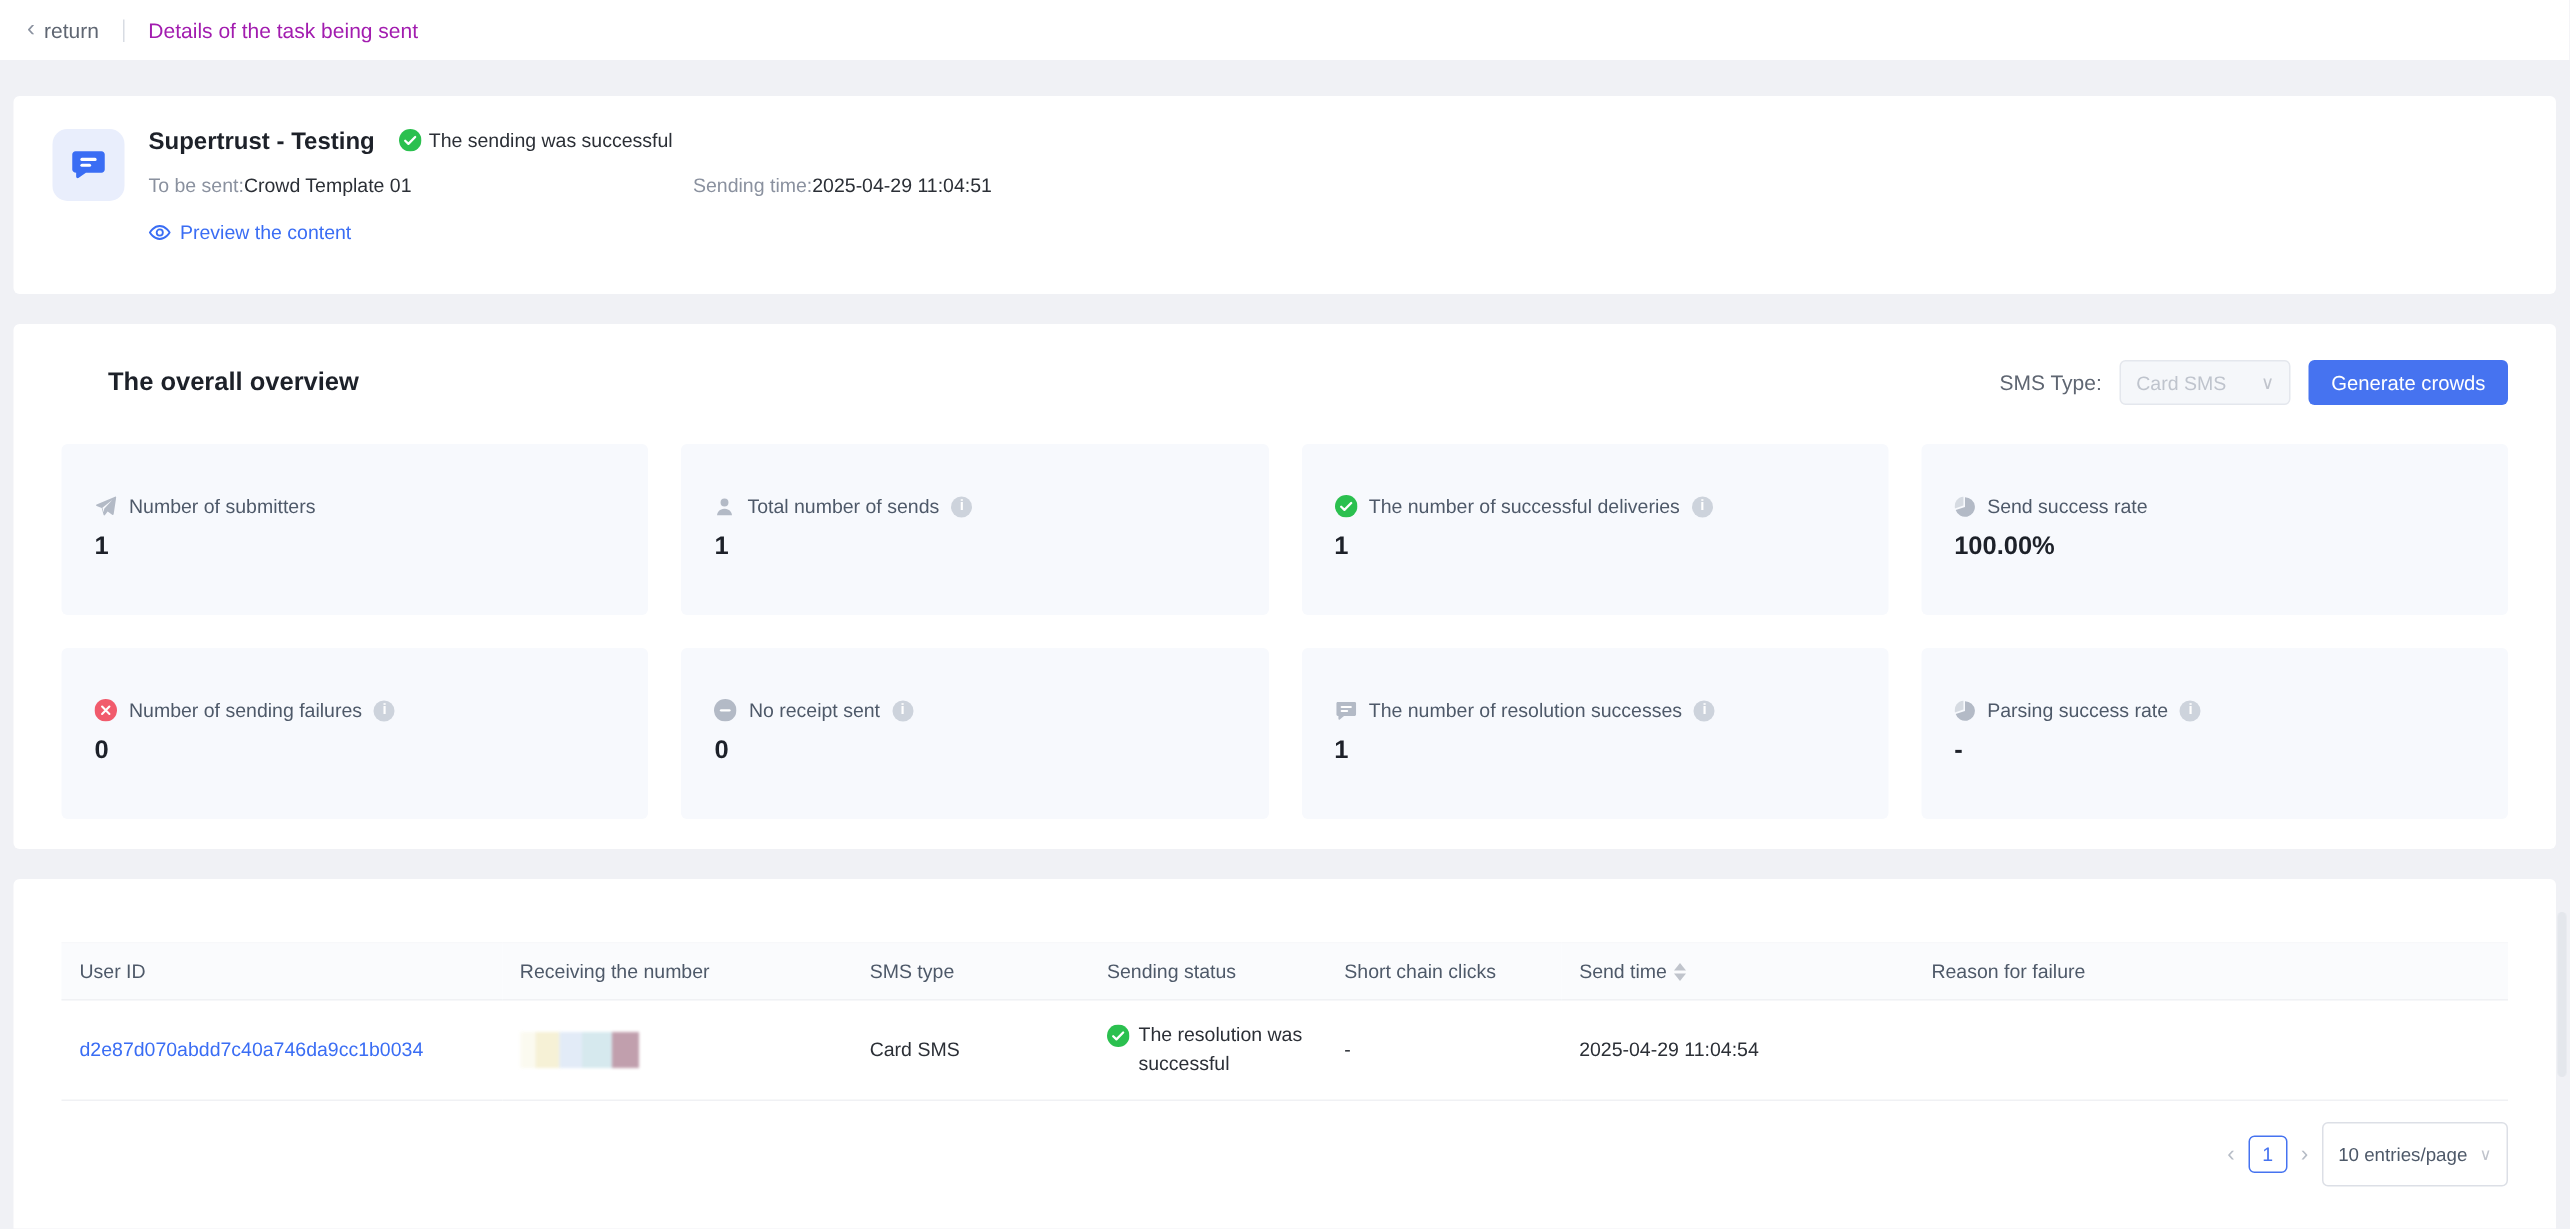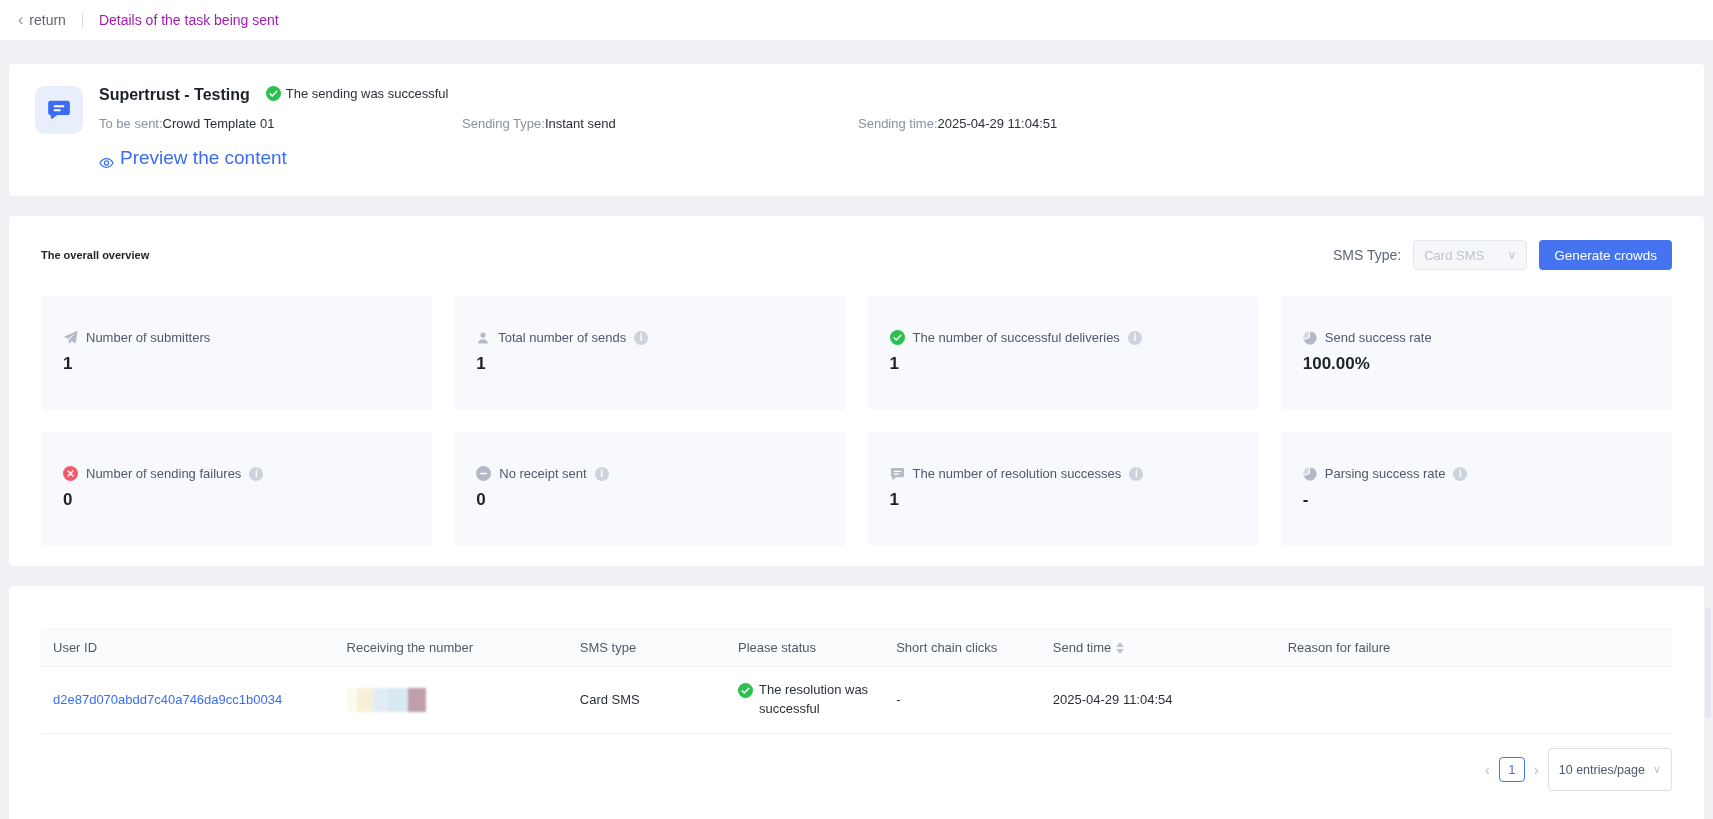--- a/index.html
+++ b/index.html
@@ -21,26 +21,26 @@
   .task-icon-wrap { width:48px; height:48px; border-radius:10px; background:#e9eefc; display:flex; align-items:center; justify-content:center; flex:0 0 48px; }
   .task-main { margin-left:16px; flex:1; }
   .task-title-row { display:flex; align-items:flex-start; gap:16px; }
   .task-title { font-size:16px; font-weight:bold; color:#1d2129; }
   .status-badge { display:flex; align-items:center; gap:5px; font-size:13px; color:#2b2f36; }
   .fields-row { display:flex; margin-top:12px; }
   .field { font-size:13px; }
   .field:nth-child(1){ width:363px; } .field:nth-child(2){ width:396px; } .field:nth-child(3){ width:396px; }
   .field .lab { color:#8a919f; }
   .field .val { color:#2b2f36; }
-  .preview-link { display:inline-flex; align-items:flex-end; gap:6px; margin-top:16px; color:#3a6df4; font-size:19px; cursor:pointer; }
+  .preview-link { display:inline-flex; align-items:center; gap:6px; margin-top:16px; color:#3a6df4; font-size:13px; cursor:pointer; }
 
   
   .overview-card { margin-top:20px; padding:24px 32px 20px 32px; }
   .ov-head { display:flex; align-items:center; }
-  .ov-title { font-size:11px; font-weight:bold; color:#1d2129; }
+  .ov-title { font-size:17px; font-weight:bold; color:#1d2129;margin-left:31px; }
   .ov-controls { margin-left:auto; display:flex; align-items:center; gap:12px; }
   .sms-type-label { font-size:14px; color:#5f6672; }
   .select-disabled { width:114px; height:30px; border:1px solid #e4e7ed; background:#f5f7fa; border-radius:4px; display:flex; align-items:center; padding:0 10px; color:#bfc4cd; font-size:13px; cursor:not-allowed; }
   .select-disabled .chev-down { margin-left:auto; color:#c0c4cc; font-size:12px; }
   .btn-primary { height:30px; padding:0 15px; background:#4673f0; color:#fff; border:none; border-radius:4px; font-size:13.5px; cursor:pointer; font-family:inherit; }
   .stat-grid { display:grid; grid-template-columns:repeat(4,1fr); gap:22px; margin-top:26px; }
   .stat-card { background:#f7f9fd; border-radius:4px; height:114px; padding:34px 22px 0 22px; }
   .stat-label-row { display:flex; align-items:center; gap:8px; font-size:13px; color:#4e5969; }
   .stat-value { margin-top:9px; font-size:17px; font-weight:bold; color:#1d2129; }
   .i-dot { display:inline-block; width:14px; height:14px; border-radius:50%; background:#cdd3dc; color:#fff; font-size:10px; line-height:14px; text-align:center; font-style:normal; cursor:pointer; flex:0 0 14px; }
@@ -109,23 +109,20 @@
           <svg width="15" height="15" viewBox="0 0 16 16">
               <circle cx="8" cy="8" r="8" fill="#2bc04f"></circle>
               <path d="M4.4 8.3l2.3 2.3 4.8-4.9" stroke="#fff" stroke-width="1.6" fill="none" stroke-linecap="round" stroke-linejoin="round"></path>
             </svg>
           <span>The sending was successful</span>
         </span>
       </div>
       <div class="fields-row">
         <div class="field">
           <span class="lab">To be sent:</span><span class="val">Crowd Template 01</span>
-        </div>
-        <div class="field">
-          <span class="lab">Sending Type:</span><span class="val">Instant send</span>
         </div>
         <div class="field">
           <span class="lab">Sending time:</span><span class="val">2025-04-29 11:04:51</span>
         </div>
       </div>
       <div class="preview-link">
         <svg width="15" height="12" viewBox="0 0 16 12">
             <path d="M1 6s2.6-4.6 7-4.6S15 6 15 6s-2.6 4.6-7 4.6S1 6 1 6z" fill="none" stroke="#3a6df4" stroke-width="1.3"></path>
             <circle cx="8" cy="6" r="2.2" fill="none" stroke="#3a6df4" stroke-width="1.3"></circle>
           </svg>
@@ -257,21 +254,21 @@
         <col style="width:9.7%">
         <col style="width:9.6%">
         <col style="width:14.4%">
         <col style="width:24.3%">
     </colgroup>
     <thead>
       <tr>
         <th>User ID</th>
         <th>Receiving the number</th>
         <th>SMS type</th>
-        <th>Please status</th>
+        <th>Sending status</th>
         <th>Short chain clicks</th>
         <th>
           <span class="th-sort">
             <span>Send time</span>
             <span class="carets">
                 <span class="caret-up"></span>
                 <span class="caret-dn"></span>
               </span>
           </span>
         </th>

